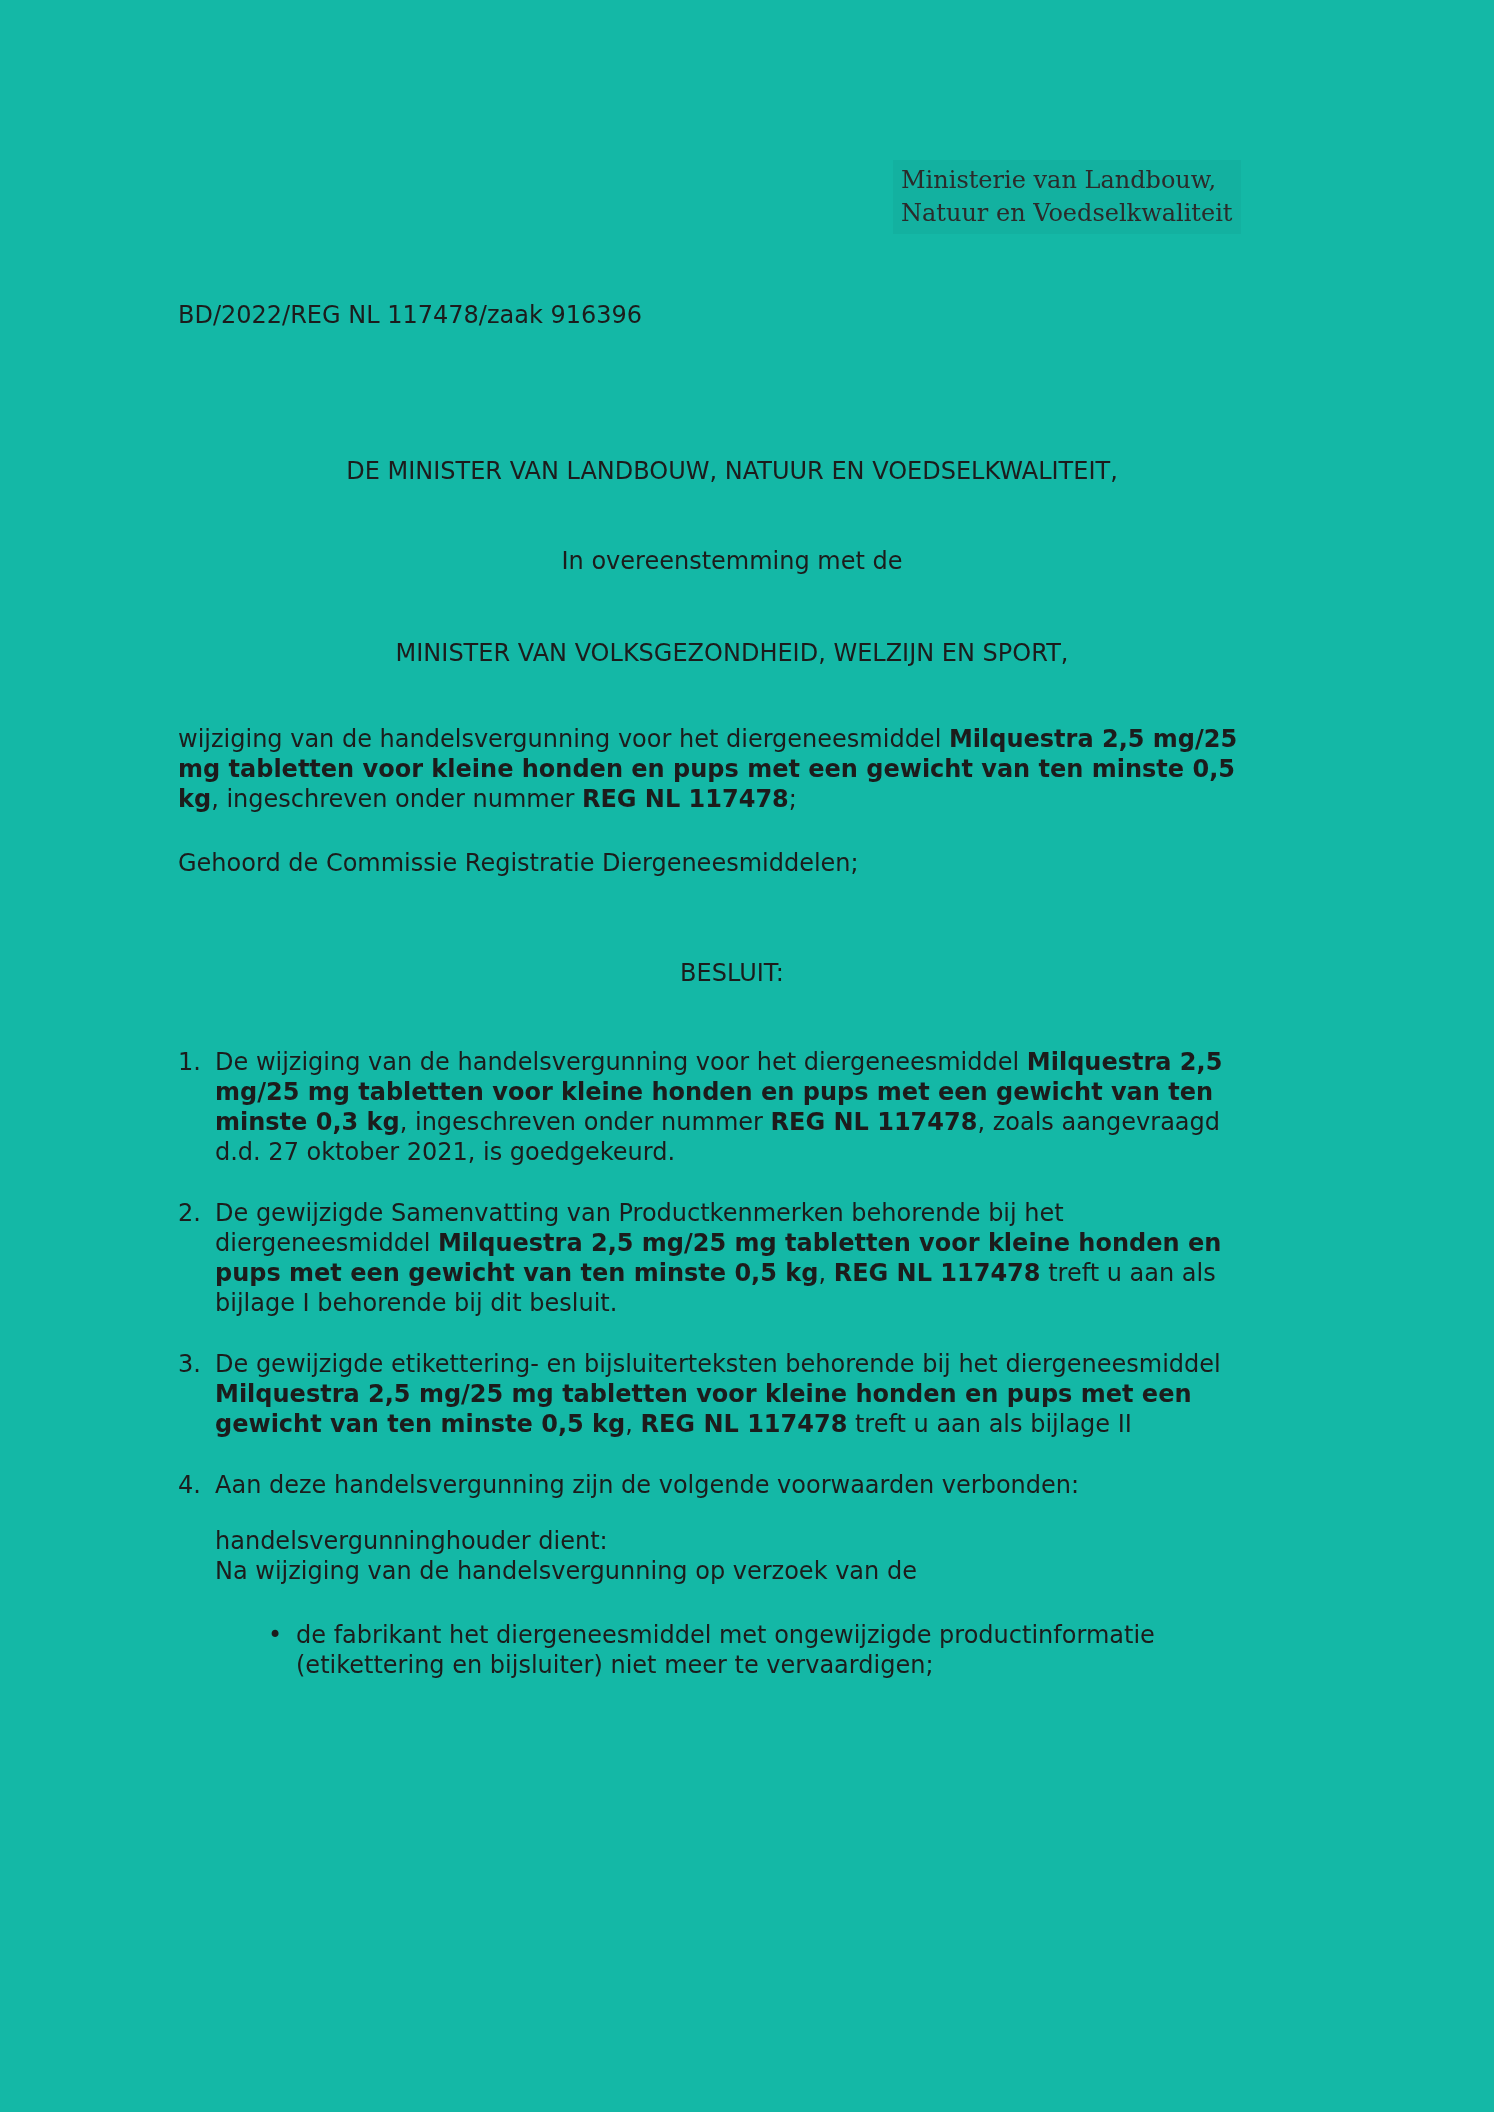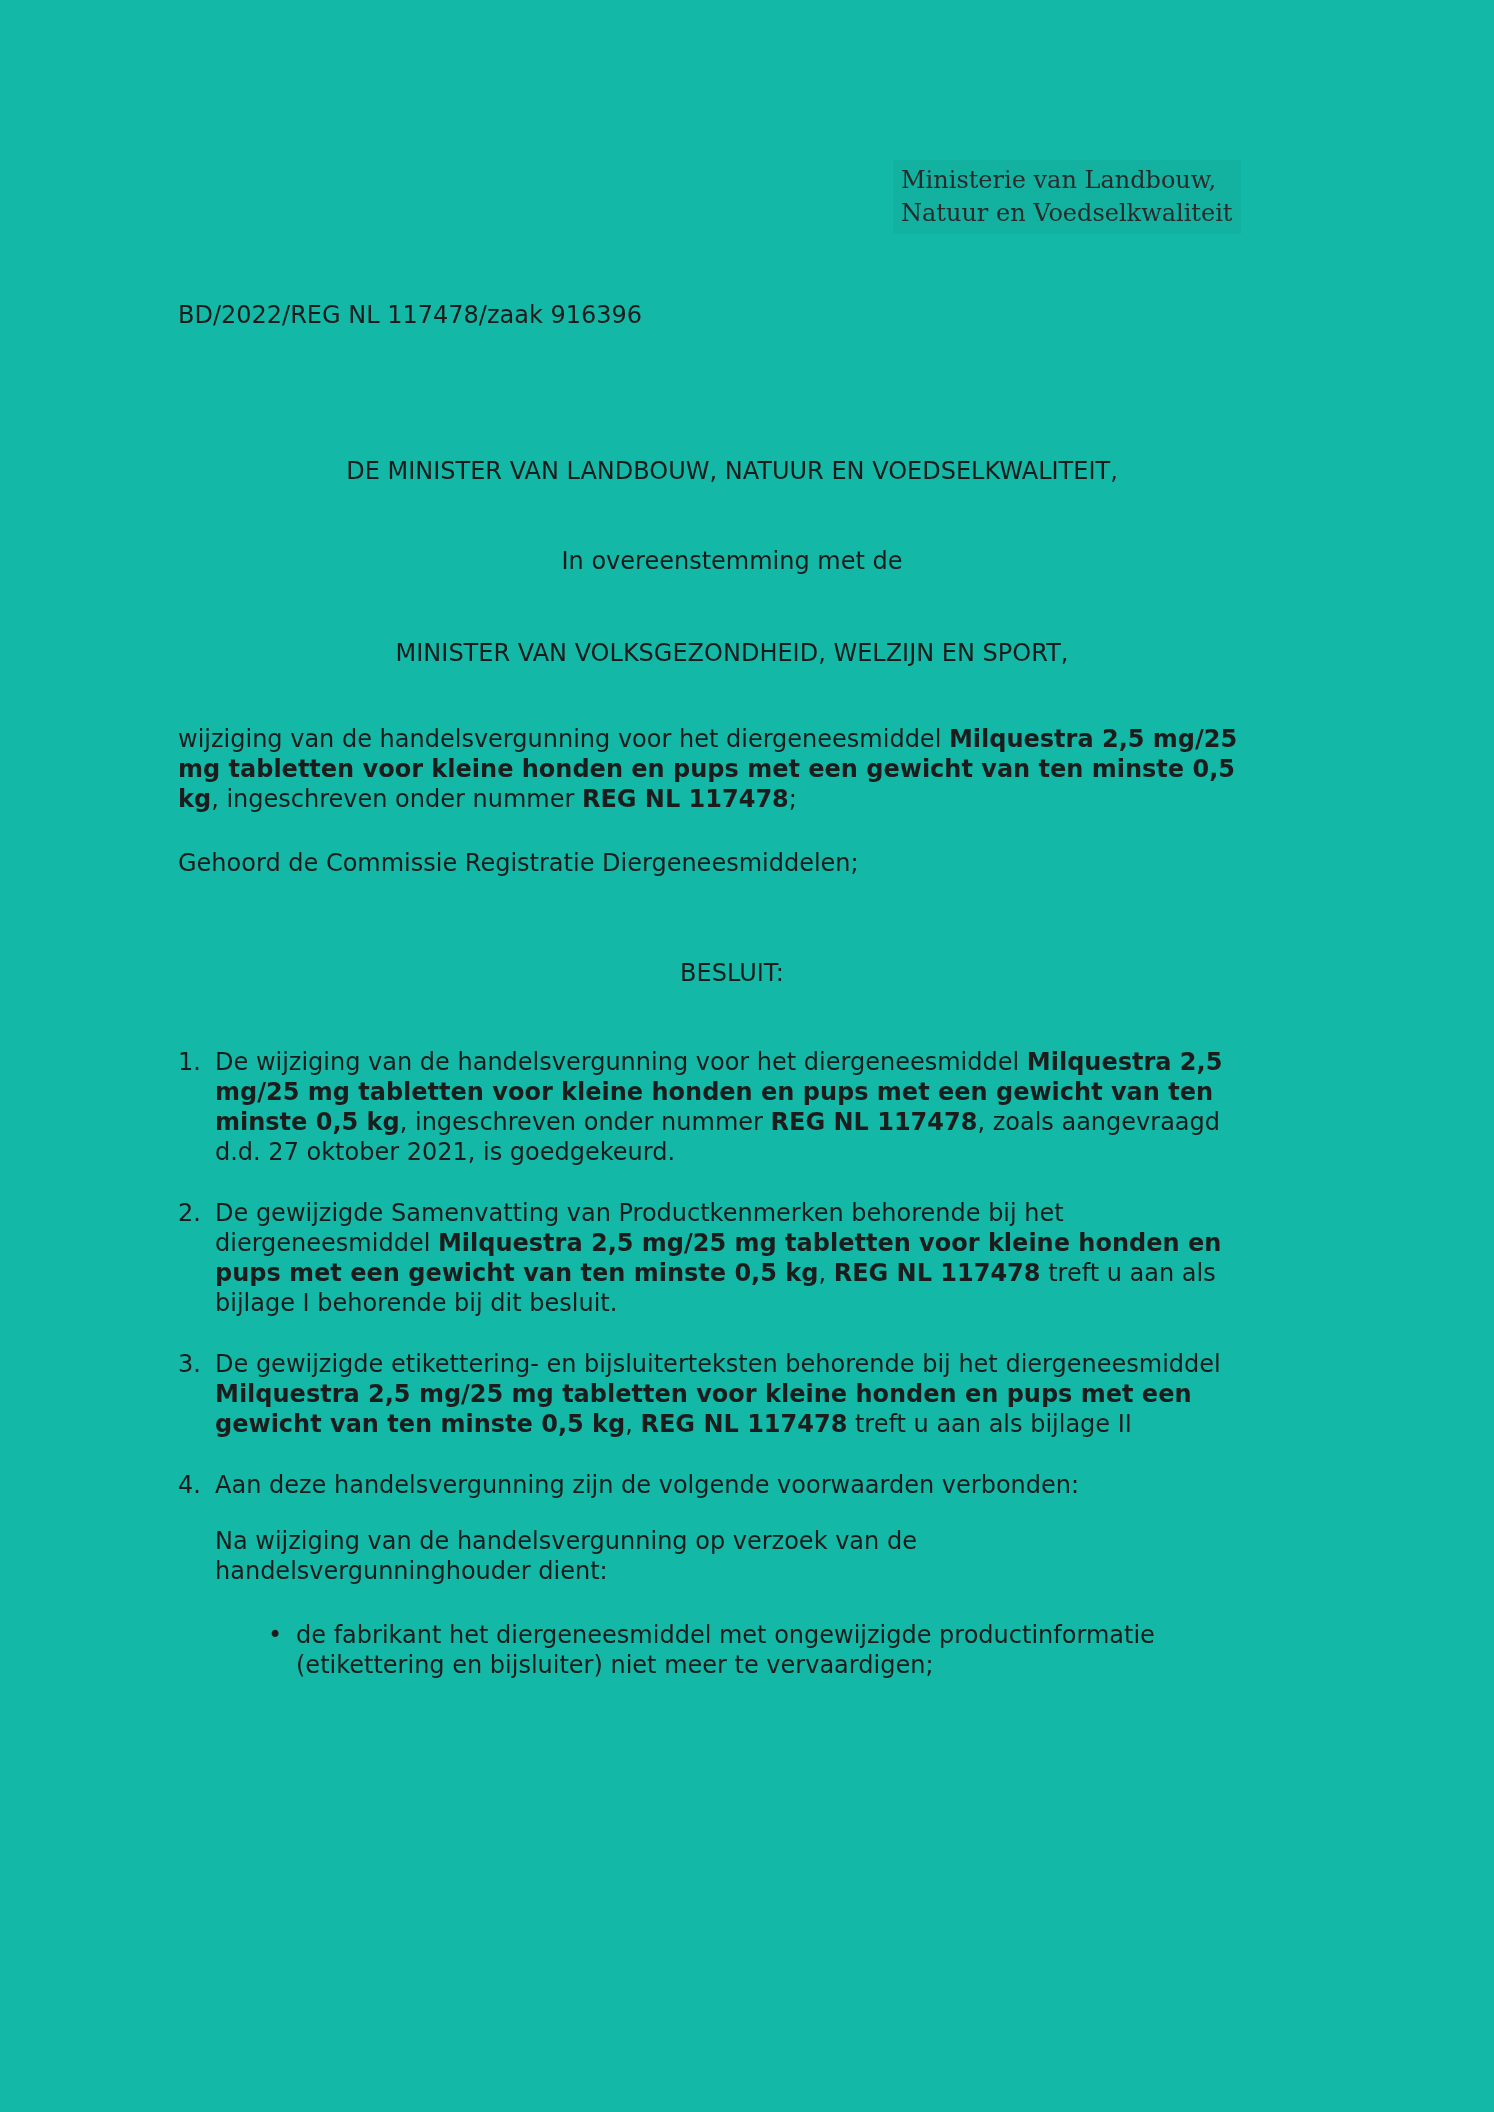--- a/index.html
+++ b/index.html
@@ -80,21 +80,21 @@
     <div class="p-gehoord line">Gehoord de Commissie Registratie Diergeneesmiddelen;</div>
 
     <div class="besluit center">BESLUIT:</div>
 
     <ol class="decisions">
         <li class="decision">
     <span class="num">1.</span>
     <div class="item-body">
             <div class="line"><span>De wijziging van de handelsvergunning voor het diergeneesmiddel </span><span class="b">Milquestra 2,5</span></div>
             <div class="line"><span class="b">mg/25 mg tabletten voor kleine honden en pups met een gewicht van ten</span></div>
-            <div class="line"><span class="b">minste 0,5 kg</span><span>, ingeschreven onder nummer </span><span class="b">REG NL 117478</span><span>, zoals aangevraagd</span></div>
+            <div class="line"><span class="b">minste 0,3 kg</span><span>, ingeschreven onder nummer </span><span class="b">REG NL 117478</span><span>, zoals aangevraagd</span></div>
             <div class="line"><span>d.d. 27 oktober 2021, is goedgekeurd.</span></div>
           </div>
   </li>
         <li class="decision">
     <span class="num">2.</span>
     <div class="item-body">
             <div class="line"><span>De gewijzigde Samenvatting van Productkenmerken behorende bij het</span></div>
             <div class="line"><span>diergeneesmiddel </span><span class="b">Milquestra 2,5 mg/25 mg tabletten voor kleine honden en</span></div>
             <div class="line"><span class="b">pups met een gewicht van ten minste 0,5 kg</span><span>, </span><span class="b">REG NL 117478</span><span> treft u aan als</span></div>
             <div class="line"><span>bijlage I behorende bij dit besluit.</span></div>
@@ -110,22 +110,22 @@
   </li>
         <li class="decision">
     <span class="num">4.</span>
     <div class="item-body">
             <div class="line"><span>Aan deze handelsvergunning zijn de volgende voorwaarden verbonden:</span></div>
           </div>
   </li>
       </ol>
 
     <div class="sub">
+        <div class="line">handelsvergunninghouder dient:</div>
         <div class="line">Na wijziging van de handelsvergunning op verzoek van de</div>
-        <div class="line">handelsvergunninghouder dient:</div>
       </div>
 
     <div class="bullet-row">
       <span class="bullet-glyph">•</span>
       <div class="bullet-text">
           <div class="line">de fabrikant het diergeneesmiddel met ongewijzigde productinformatie</div>
           <div class="line">(etikettering en bijsluiter) niet meer te vervaardigen;</div>
         </div>
     </div>
 

